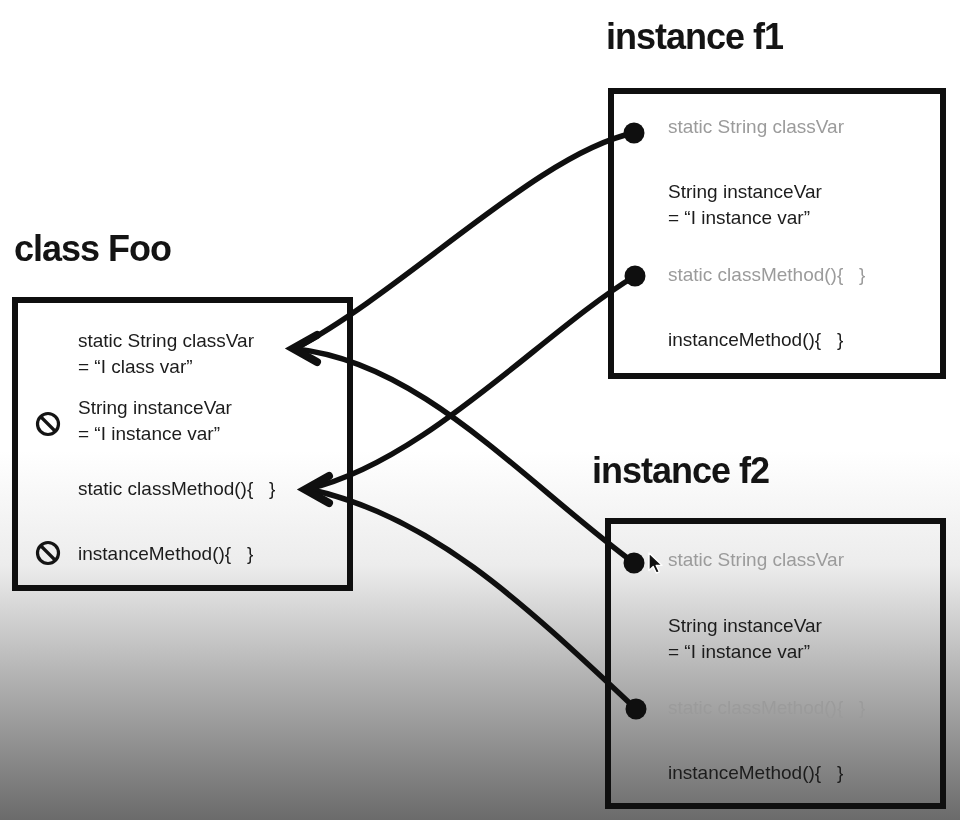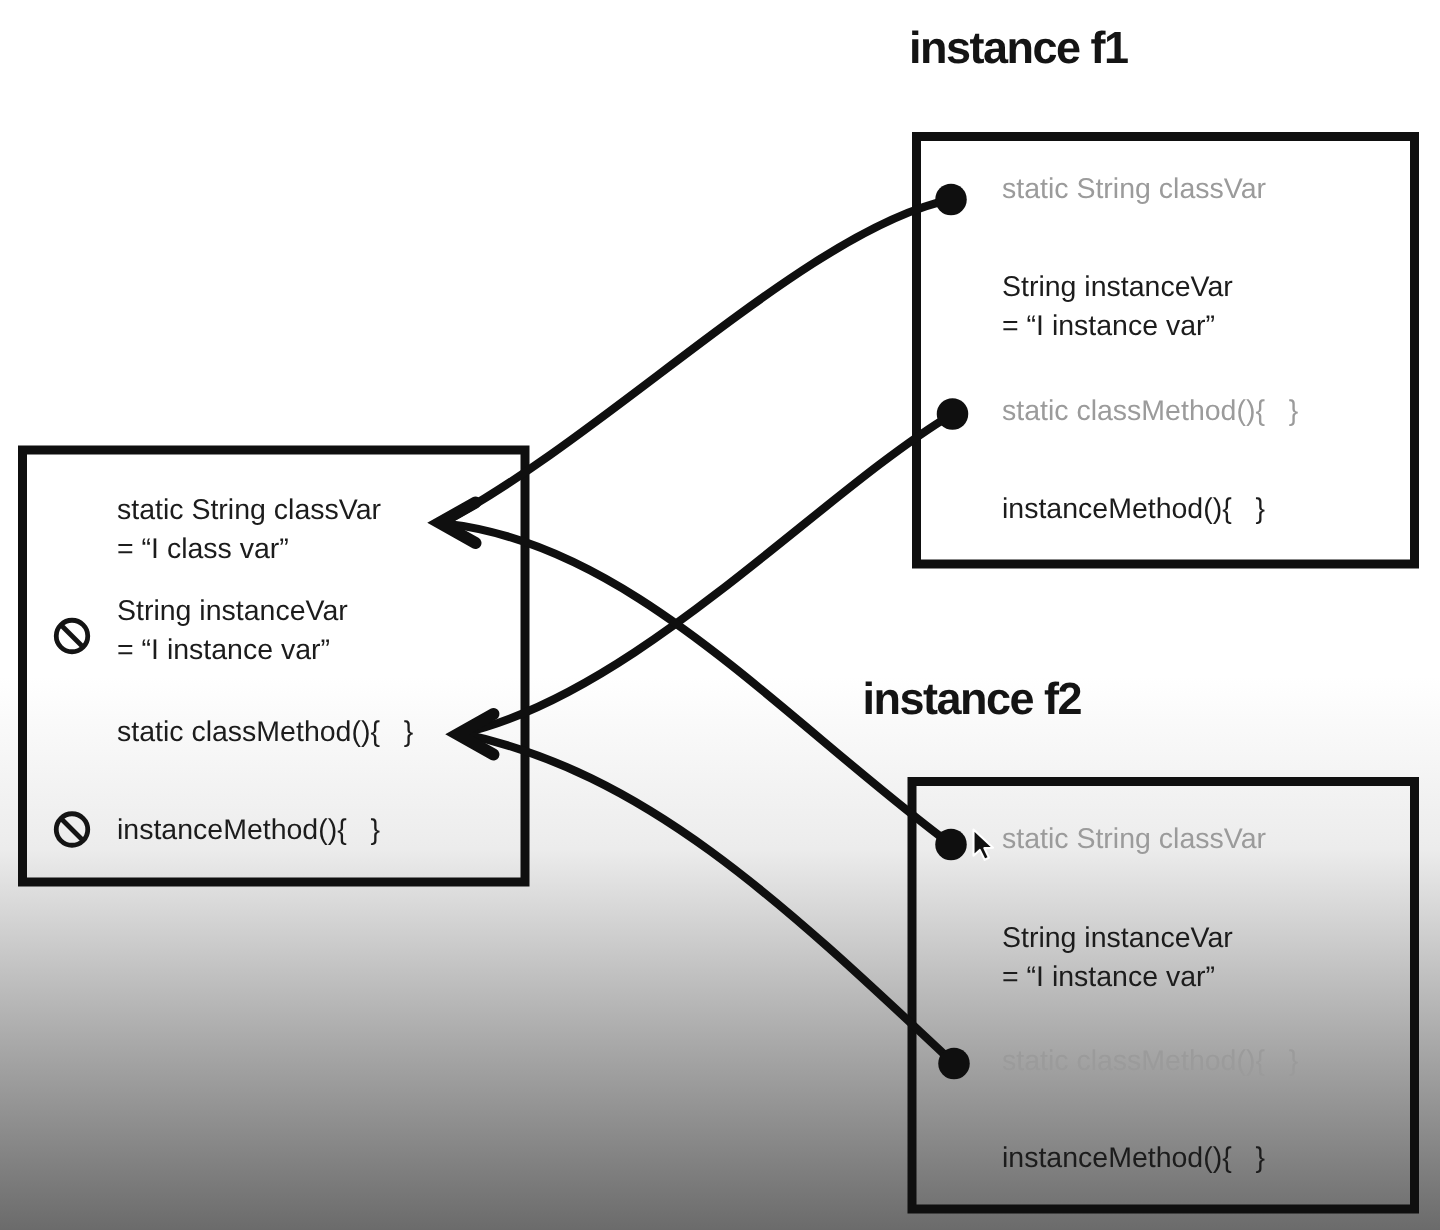--- a/index.html
+++ b/index.html
@@ -5,21 +5,21 @@
   html,body{margin:0;padding:0;}
   #canvas{
     position:relative;
     width:960px;height:820px;
     overflow:hidden;
     background:linear-gradient(180deg,#ffffff 0%,#ffffff 55%,#ececec 69%,#a8a8a8 85%,#6b6b6b 100%);
     font-family:"Liberation Sans",sans-serif;
   }
   .title{
     position:absolute;
-    font-size:30px;
+    font-size:36px;
     font-weight:800;
     letter-spacing:-1px;
     color:#141414;
   }
   .obj-box{
     position:absolute;
     border:6px solid #0f0f0f;
     box-sizing:border-box;
     background:transparent;
   }
@@ -41,21 +41,22 @@
     left:0;top:0;
     pointer-events:none;
   }
 </style>
 </head>
 <body>
 
 <div id="canvas">
 
   <div class="title" style="left:606px;top:16px;">instance f1</div>
-  <div class="title" style="left:575px;top:450px;">instance f2</div>
+  <div class="title" style="left:14px;top:228px;">class Foo</div>
+  <div class="title" style="left:592px;top:450px;">instance f2</div>
 
   <div class="obj-box" style="left:608px;top:88px;width:338px;height:291px;">
     <div class="member muted" style="left:54px;top:20px;">static String classVar</div>
     <div class="member" style="left:54px;top:85px;"><span>String instanceVar</span><br><span>= “I instance var”</span></div>
     <div class="member muted" style="left:54px;top:168px;">static classMethod(){   }</div>
     <div class="member" style="left:54px;top:233px;">instanceMethod(){   }</div>
   </div>
 
   <div class="obj-box" style="left:12px;top:297px;width:341px;height:294px;">
     <div class="member" style="left:60px;top:25px;"><span>static String classVar</span><br><span>= “I class var”</span></div>

